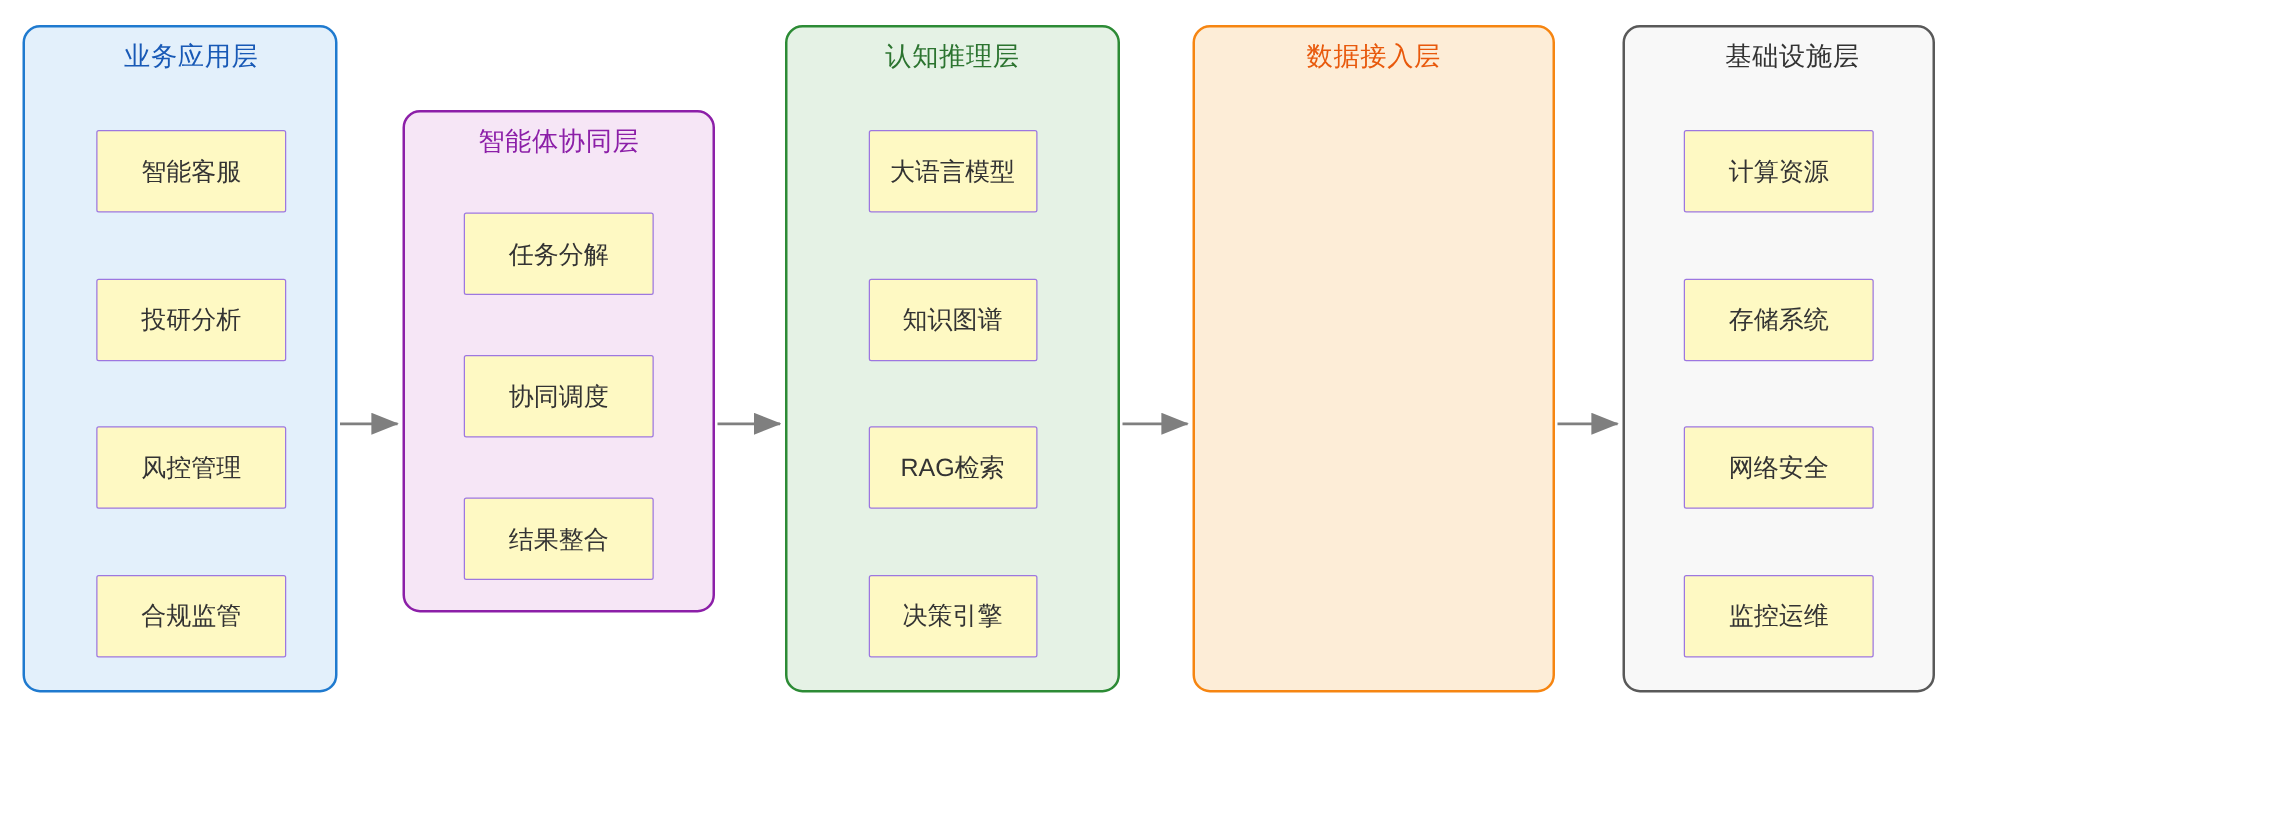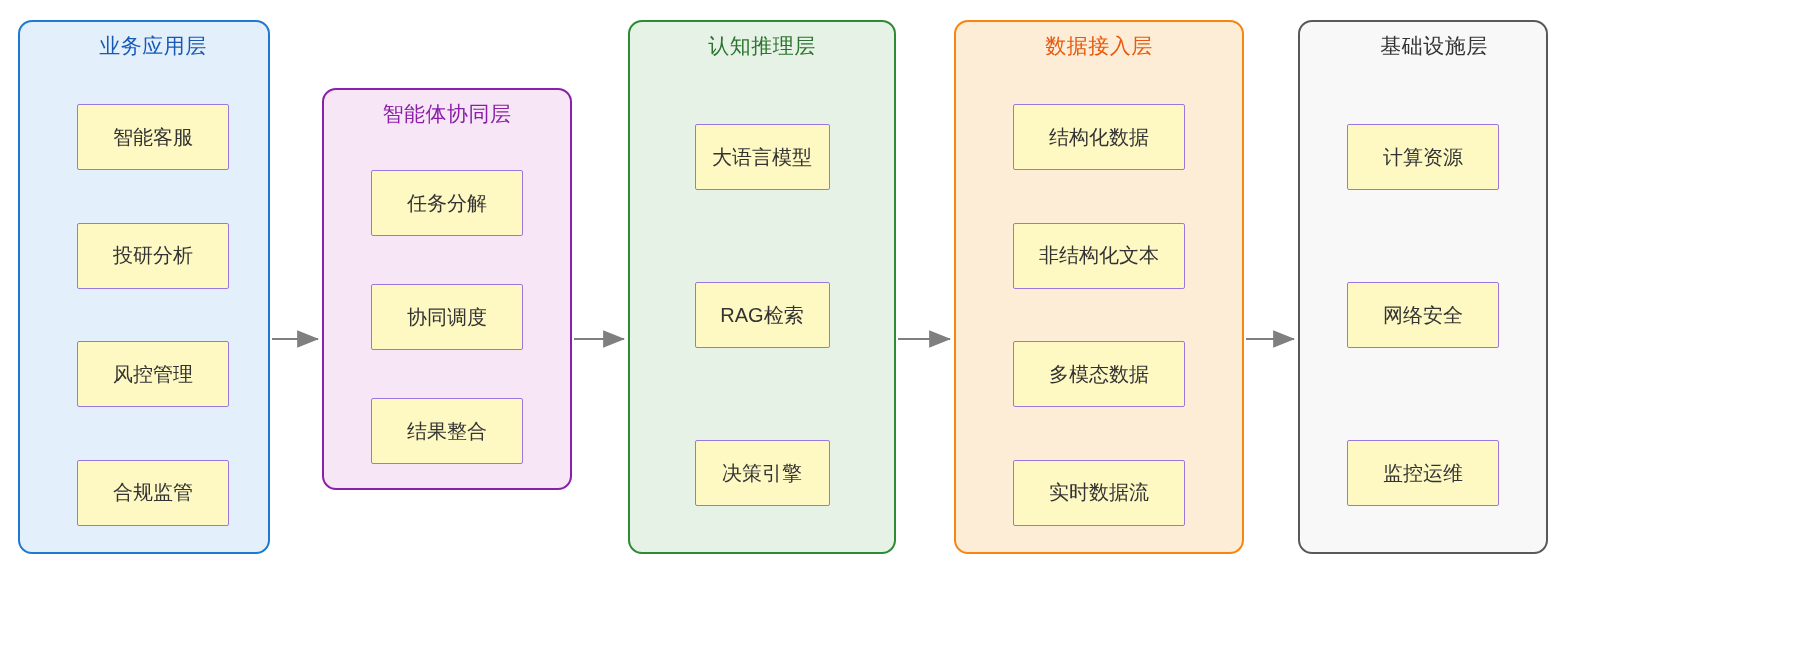--- a/index.html
+++ b/index.html
@@ -120,39 +120,35 @@
       <div class="node">任务分解</div>
       <div class="node">协同调度</div>
       <div class="node">结果整合</div>
     </div>
   </div>
 
   <div class="cluster green" id="c2">
     <div class="cluster-title">认知推理层</div>
     <div class="node-stack">
       <div class="node">大语言模型</div>
+      <div class="node">知识图谱</div>
       <div class="node">RAG检索</div>
       <div class="node">决策引擎</div>
     </div>
   </div>
 
   <div class="cluster orange" id="c3">
     <div class="cluster-title">数据接入层</div>
-    <div class="node-stack">
-      <div class="node">结构化数据</div>
-      <div class="node">非结构化文本</div>
-      <div class="node">多模态数据</div>
-      <div class="node">实时数据流</div>
-    </div>
   </div>
 
   <div class="cluster grey" id="c4">
     <div class="cluster-title">基础设施层</div>
     <div class="node-stack">
       <div class="node">计算资源</div>
+      <div class="node">存储系统</div>
       <div class="node">网络安全</div>
       <div class="node">监控运维</div>
     </div>
   </div>
 
   <svg id="arrows" width="1815" height="669" viewBox="0 0 1815 669" xmlns="http://www.w3.org/2000/svg">
     <defs>
       <marker id="ah" markerWidth="10" markerHeight="8" refX="9.5" refY="4" orient="auto" markerUnits="strokeWidth">
         <path d="M0,0 L10,4 L0,8 z" fill="#7F7F7F"></path>
       </marker>

